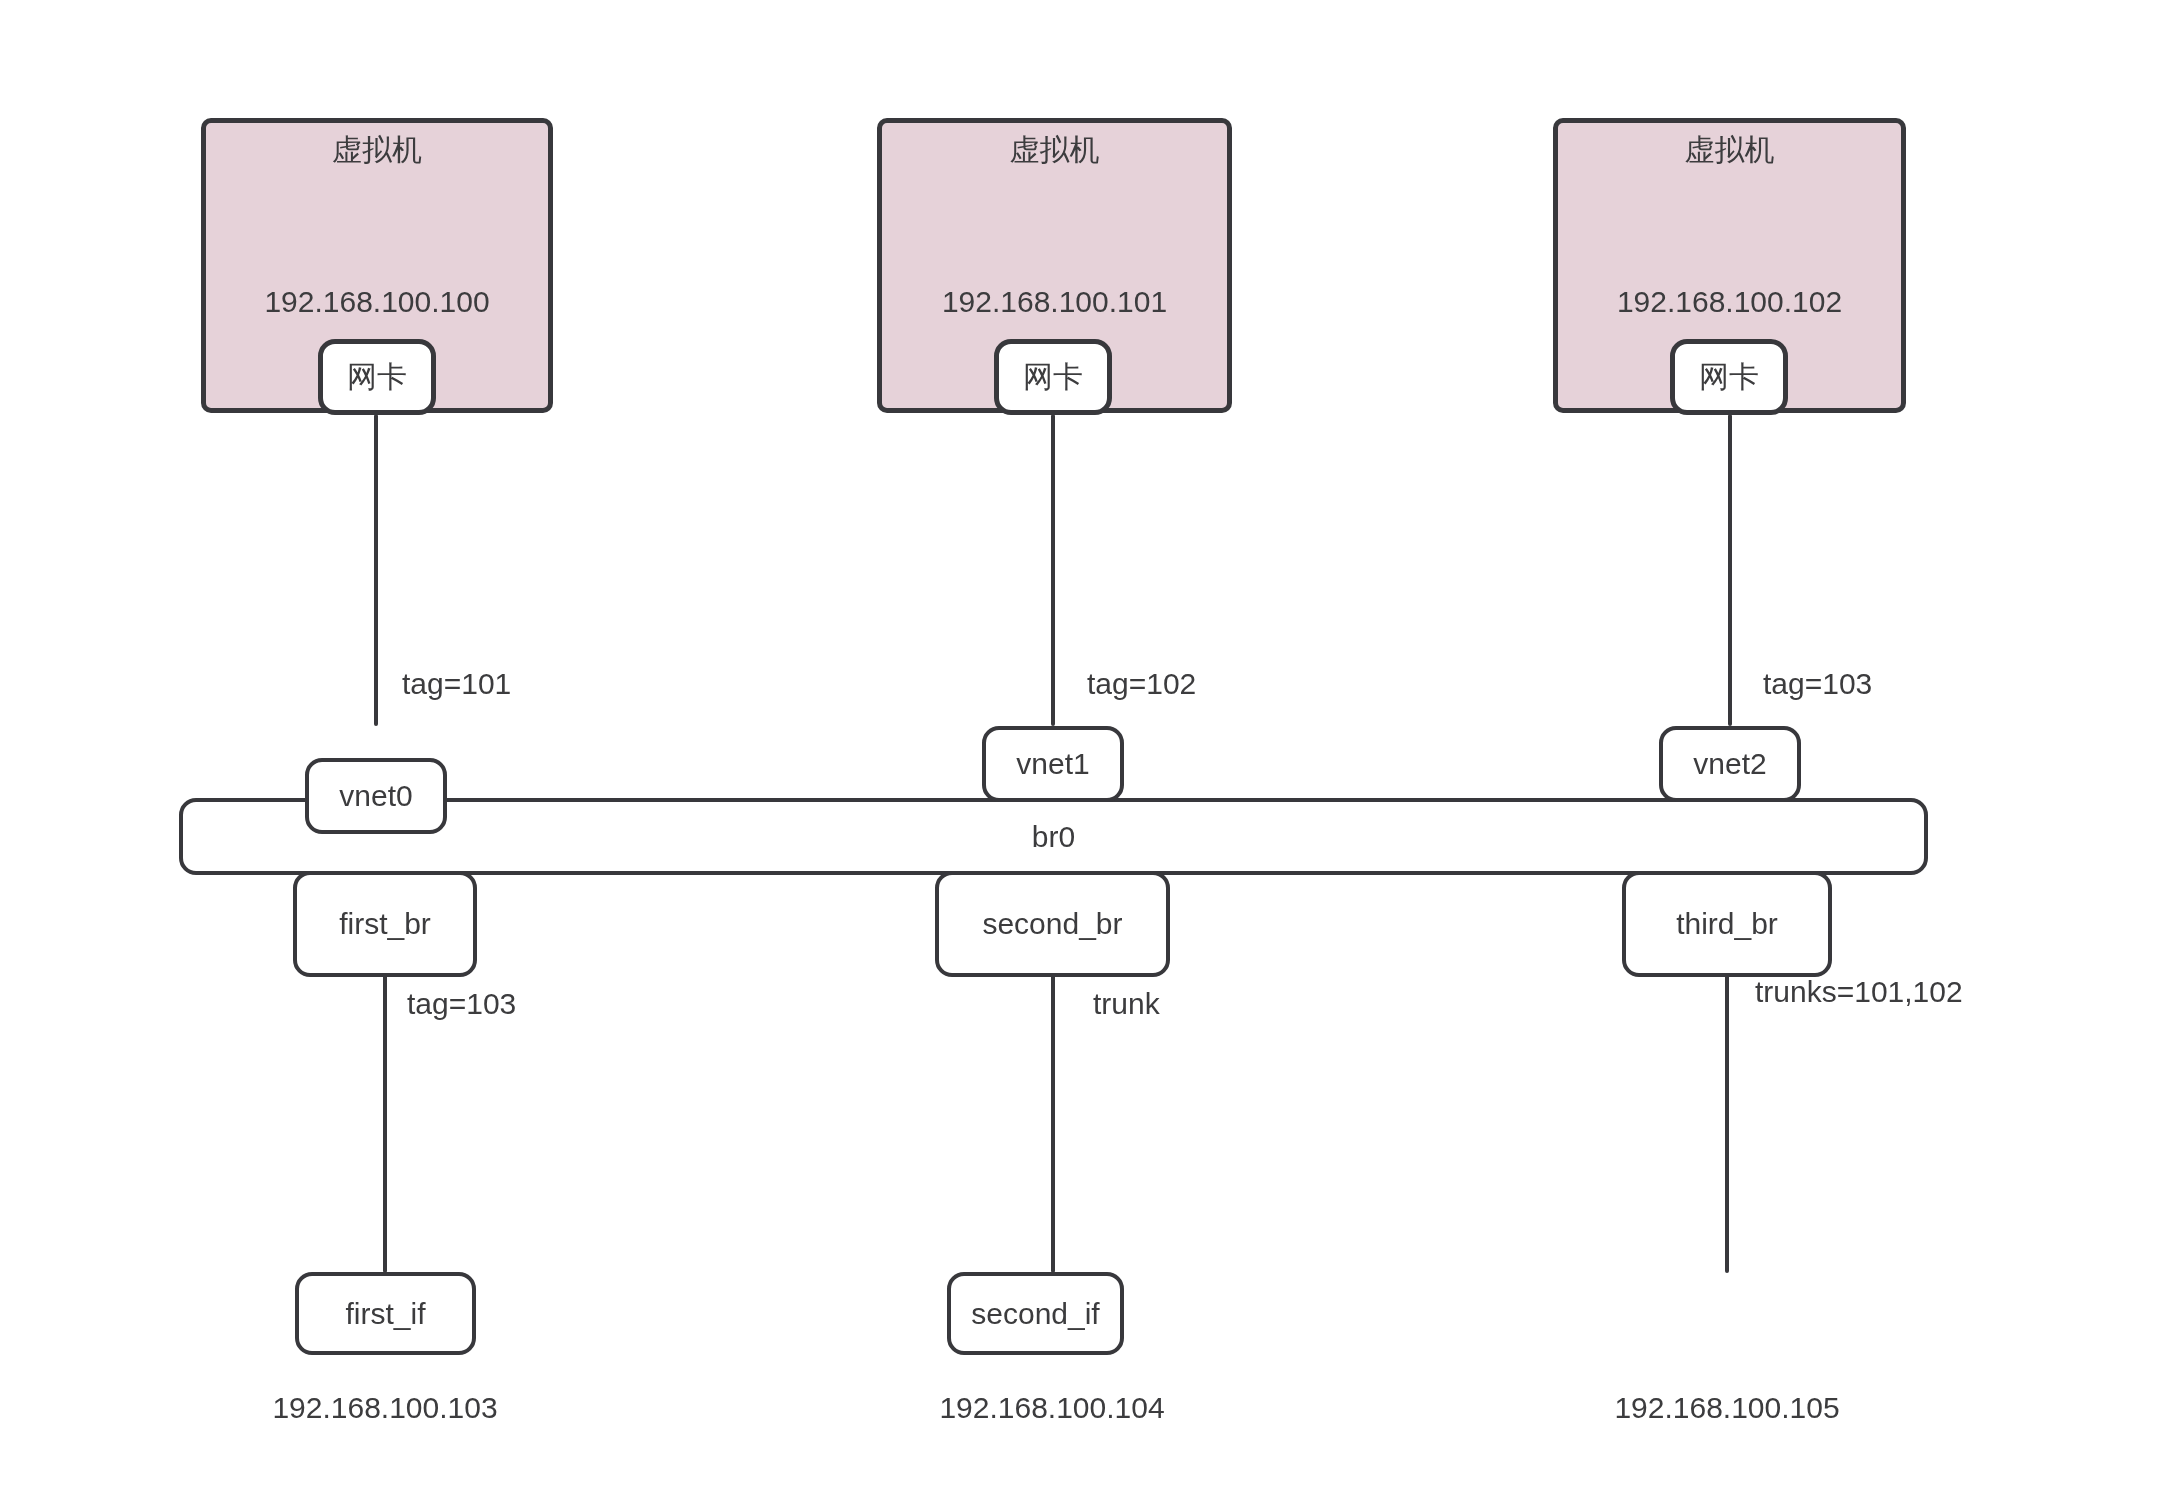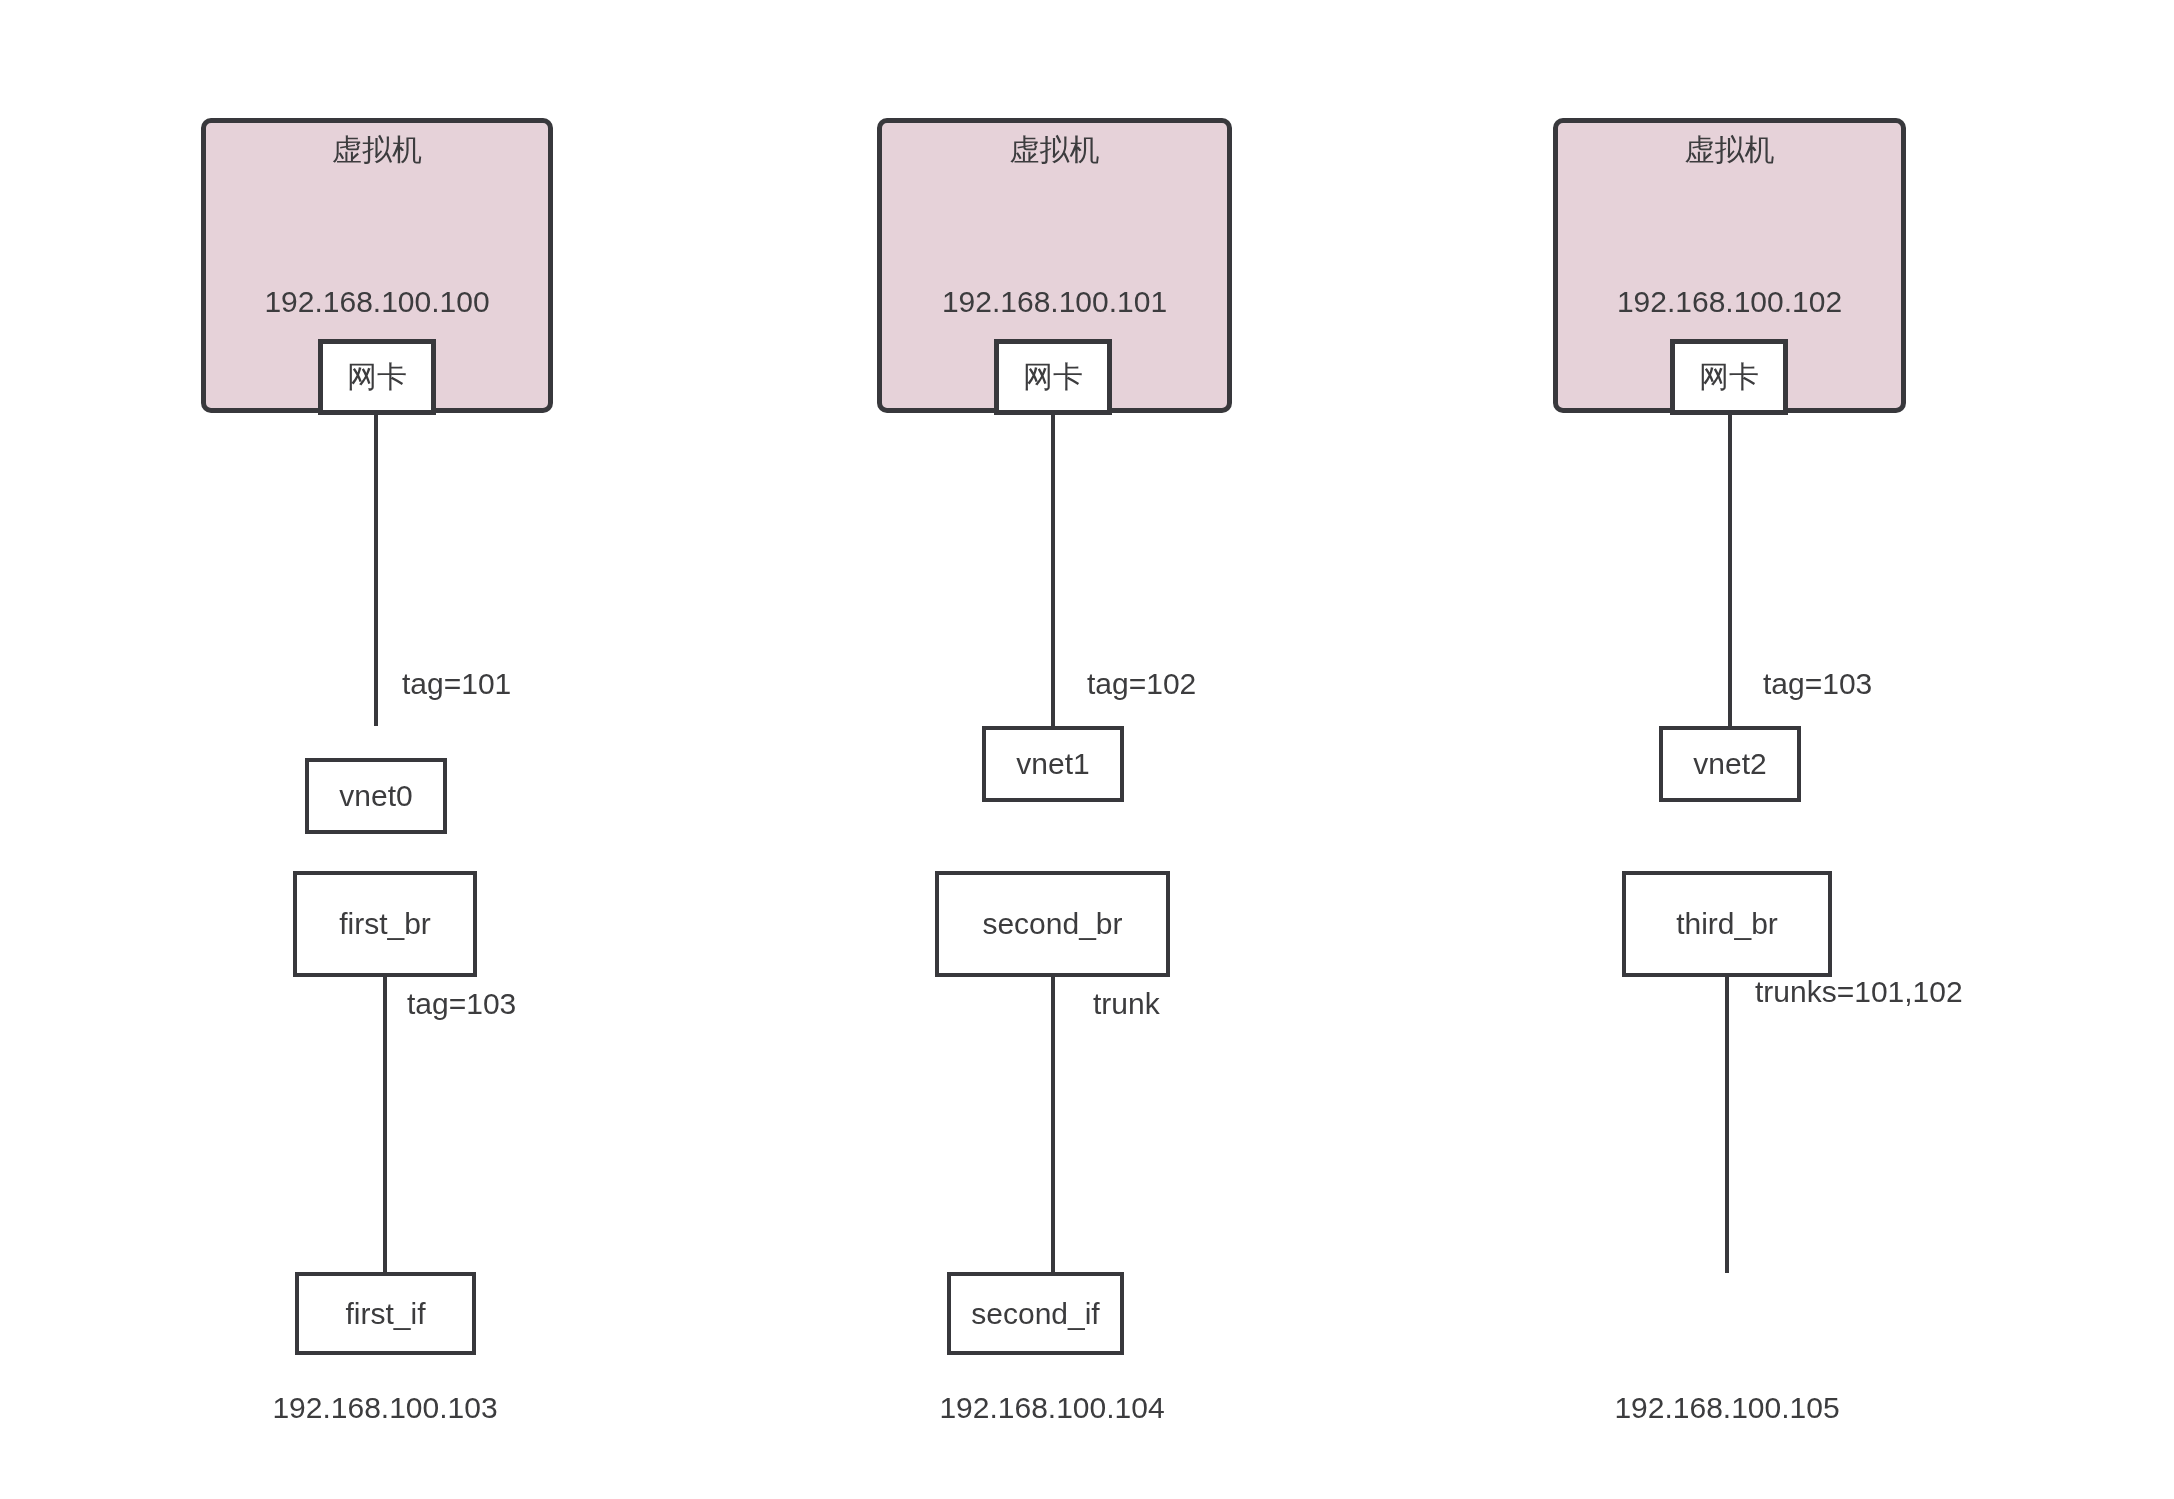--- a/index.html
+++ b/index.html
@@ -2,21 +2,21 @@
 <html style="--vm-fill: #e6d2d9; --stroke: #38383c; --text: #3c3c3e; --box-fill: #ffffff; --background: #ffffff;"><head>
 <meta charset="utf-8">
 <style>
   :root {
     --vm-fill: #e6d2d9;
     --stroke: #38383c;
     --text: #3c3c3e;
     --box-fill: #ffffff;
     --background: #ffffff;
   }
-  * { margin: 0; padding: 0; box-sizing: border-box; }
+  * { margin: 0; padding: 0; box-sizing: border-box; border-radius: 17px; }
   html, body { background: var(--background); }
   .canvas {
     position: relative;
     width: 2174px;
     height: 1499px;
     background: var(--background);
     overflow: hidden;
     font-family: "Liberation Sans", "DejaVu Sans", sans-serif;
     color: var(--text);
     font-size: 30px;
@@ -163,20 +163,23 @@
     <span>网卡</span>
   </div>
   <div class="nic c3">
     <span>网卡</span>
   </div>
 
   <div class="tag up c1">tag=101</div>
   <div class="tag up c2">tag=102</div>
   <div class="tag up c3">tag=103</div>
 
+  <div class="bus">
+    <span>br0</span>
+  </div>
 
   <div class="vnet c1">
     <span>vnet0</span>
   </div>
   <div class="vnet c2">
     <span>vnet1</span>
   </div>
   <div class="vnet c3">
     <span>vnet2</span>
   </div>

